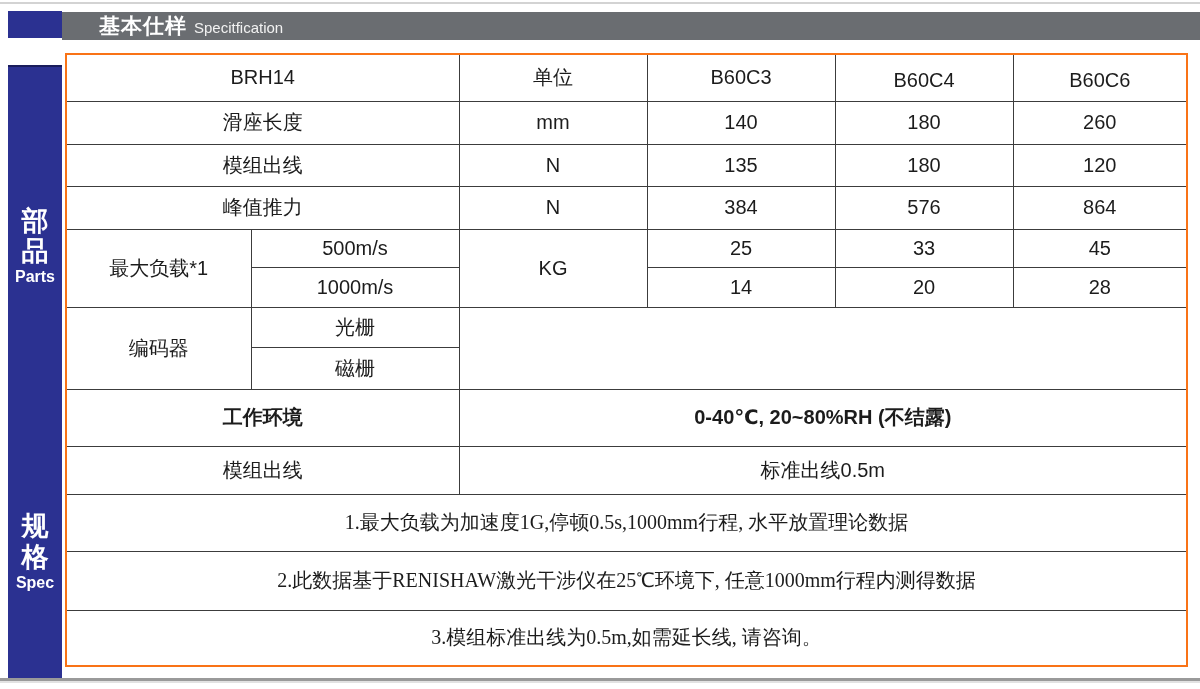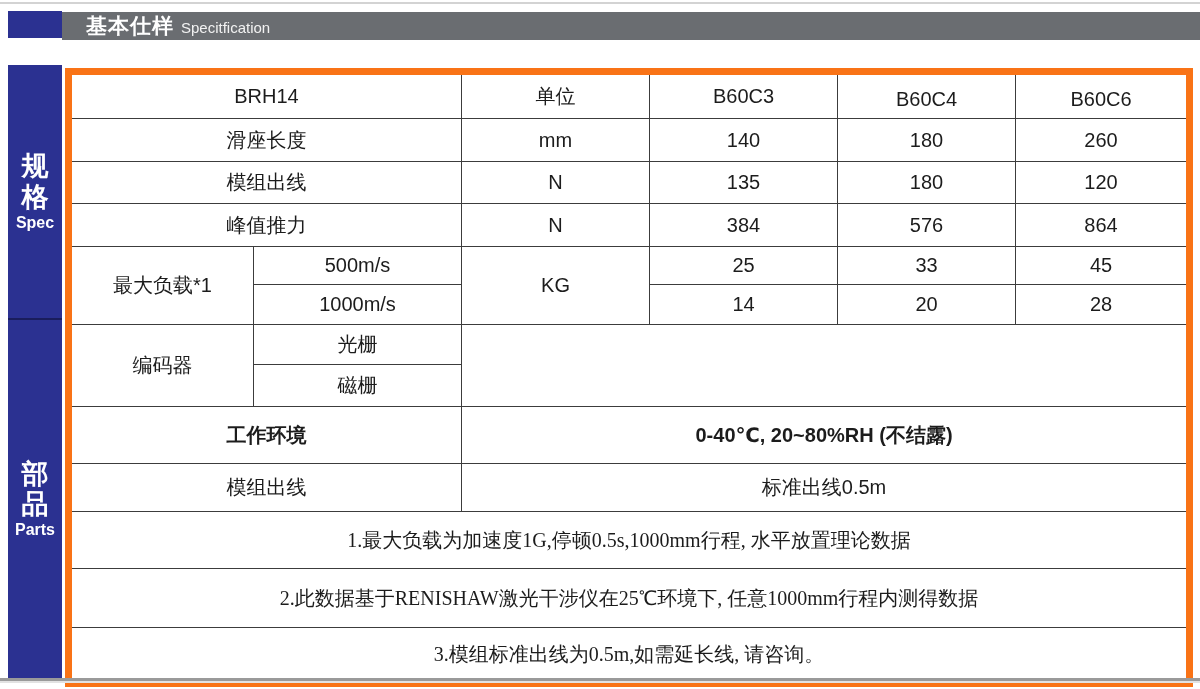--- a/index.html
+++ b/index.html
@@ -9,39 +9,39 @@
     font-family:"Liberation Sans","DejaVu Sans",sans-serif; overflow:hidden;
   }
   .top-rule { position:absolute; left:0; top:2px; width:1200px; height:2px; background:#d3d3d3; }
 
   
   .title-bar {
     position:absolute; left:62px; top:12px; width:1138px; height:28px;
     background:#6a6d71; display:flex; align-items:center;
   }
   .title-accent { position:absolute; left:8px; top:11px; width:54px; height:27px; background:#2b3191; }
-  .title-cn { color:#ffffff; font-size:21px; font-weight:bold; margin-left:24px; letter-spacing:1px; }
+  .title-cn { color:#ffffff; font-size:21px; font-weight:bold; margin-left:37px; letter-spacing:1px; }
   .title-en { color:#f2f2f2; font-size:15px; margin-left:7px; position:relative; top:1px;text-align:right; }
 
   
   .side-band {
     position:absolute; left:8px; top:65px; width:54px; height:613px; background:#2b3191;
     display:flex; flex-direction:column;
   }
   .side-sec { display:flex; flex-direction:column; align-items:center; justify-content:center; }
   .side-sec.spec { height:253px; }
   .side-sec.parts { height:360px; border-top:2px solid #1a1d5c; }
   .side-cn { color:#ffffff; font-size:27px; font-weight:bold; line-height:1.12; text-align:center; width:1.2em; word-break:break-all; }
   .side-en { color:#ffffff; font-size:16px; font-weight:600; margin-top:2px; }
 
   
   table.spec {
-    position:absolute; left:65px; top:68px; width:1121px; height:613px;
+    position:absolute; left:65px; top:53px; width:1121px; height:613px;
     border-collapse:collapse; table-layout:fixed;
-    border:7px solid #f97316;
+    border:2px solid #f97316;
   }
   table.spec td {
     border:1.5px solid #3c3c3c; text-align:center; vertical-align:middle;
     font-size:20px; color:#1c1c1c; padding:0; overflow:hidden;
   }
   tr.r1{height:47px;} tr.r2{height:43px;} tr.r3{height:42px;} tr.r4{height:43px;}
   tr.r5{height:38px;} tr.r6{height:40px;} tr.r7{height:40px;} tr.r8{height:42px;}
   tr.r9{height:57px;font-weight:bold;} tr.r10{height:48px;} tr.r11{height:57px;} tr.r12{height:59px;} tr.r13{height:56px;}
   td.env-val { text-align:left; padding-left:55px; font-size:21px;margin-left:48px; }
   td.cable-val { text-align:left; padding-left:97px; }
@@ -58,27 +58,27 @@
 
   <div class="top-rule"></div>
 
   <div class="title-bar">
     <span class="title-cn">基本仕样</span>
     <span class="title-en">Specitfication</span>
   </div>
   <div class="title-accent"></div>
 
   <div class="side-band">
+    <div class="side-sec parts">
+      <div class="side-cn">部品</div>
+      <div class="side-en">Parts</div>
+    </div>
     <div class="side-sec spec">
       <div class="side-cn">规格</div>
       <div class="side-en">Spec</div>
-    </div>
-    <div class="side-sec parts">
-      <div class="side-cn">部品</div>
-      <div class="side-en">Parts</div>
     </div>
   </div>
 
   <table class="spec">
     <colgroup>
       <col style="width:185px">
         <col style="width:208px">
         <col style="width:188px">
       <col style="width:188px">
         <col style="width:178px">

